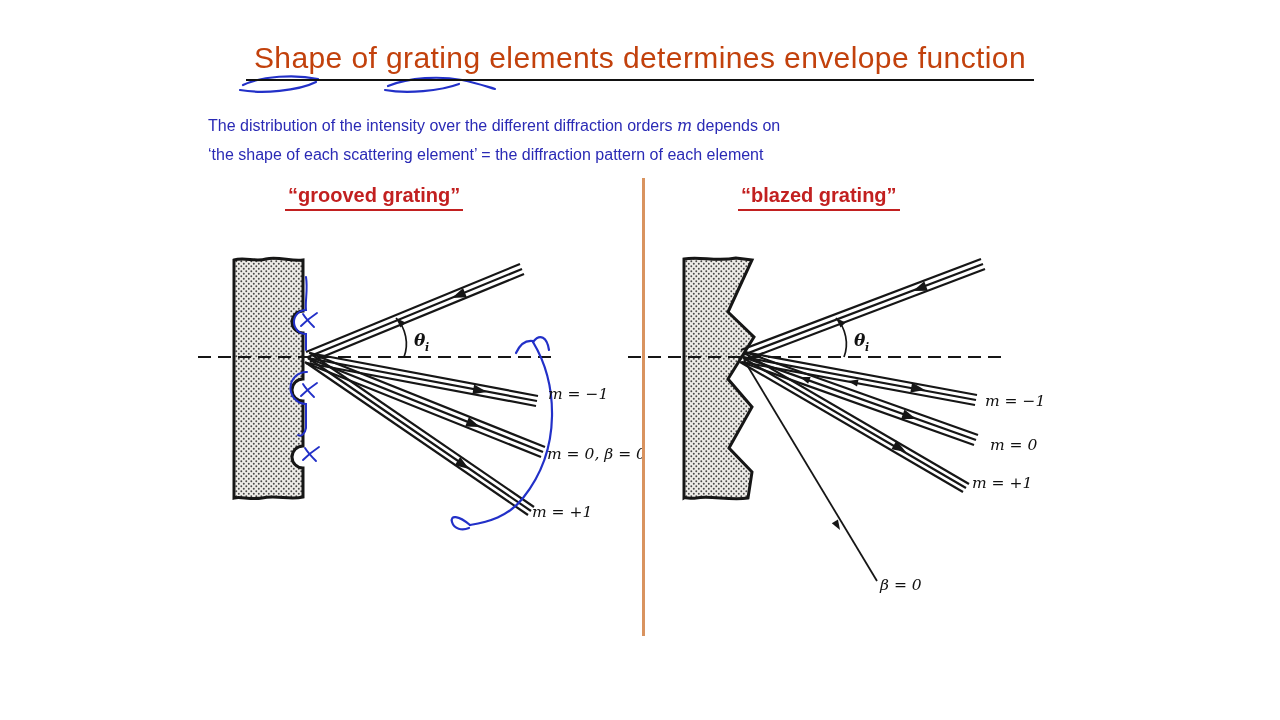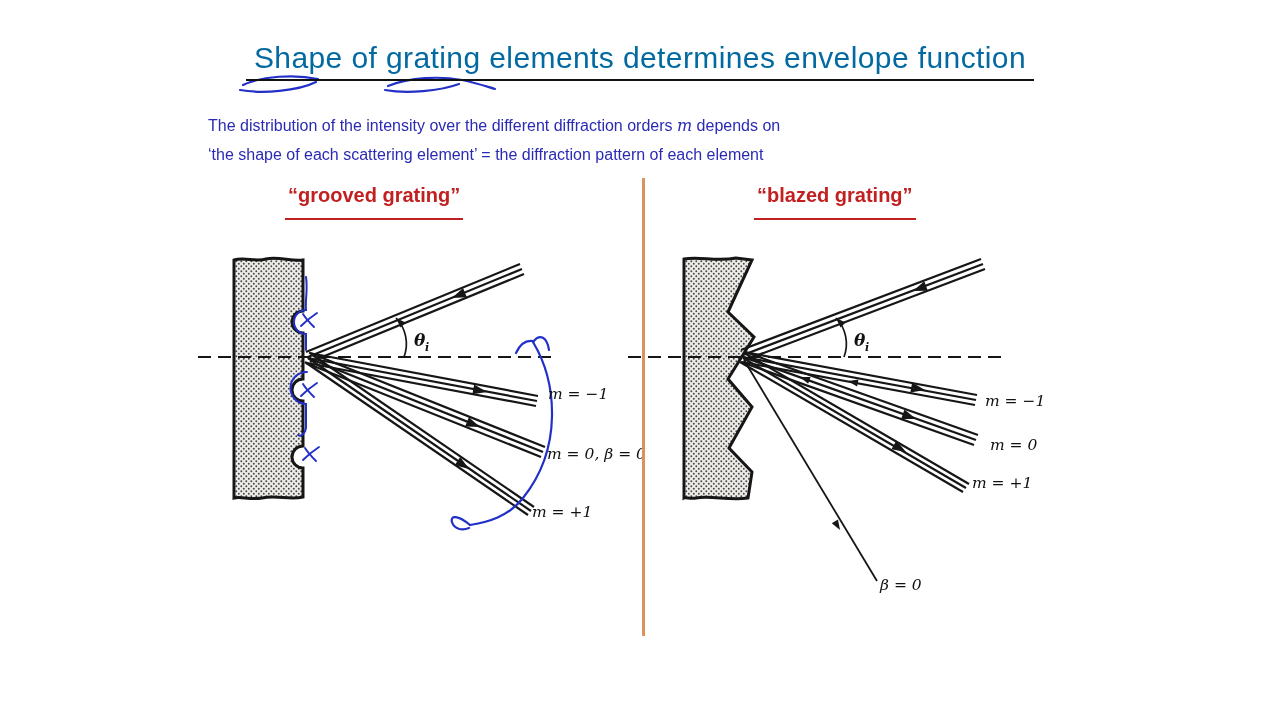--- a/index.html
+++ b/index.html
@@ -9,38 +9,38 @@
     background:#ffffff;
     overflow:hidden;
     font-family:"Liberation Sans",sans-serif;
   }
   .diagram-svg{position:absolute;left:0;top:0;width:1280px;height:720px;}
   .title-wrap{
     position:absolute;top:41px;left:0;width:1280px;text-align:center;
   }
   .title-text{
     display:inline-block;
-    font-size:30px;letter-spacing:.4px;color:#0369a1;
+    font-size:30px;letter-spacing:.4px;color:#c2410c;
     border-bottom:2.5px solid #111111;
     padding:0 8px 4px 8px;
   }
   .subtitle{
     position:absolute;left:208px;top:112px;width:900px;
     font-size:16px;line-height:28.5px;color:#2a2ab5;
   }
   .math-var{font-family:"DejaVu Serif",serif;font-style:italic;}
   .panel-heading{
     position:absolute;top:184px;
     font-size:20px;font-weight:600;color:#c22020;
   }
   .panel-heading .hd{
-    display:inline-block;border-bottom:2px solid #c22020;padding:0 3px 11px 3px;
+    display:inline-block;border-bottom:2px solid #c22020;padding:0 3px 2px 3px;
   }
   .heading-left{left:285px;}
-  .heading-right{left:754px;text-align:right;}
+  .heading-right{left:738px;text-align:right;}
   .divider{
     position:absolute;left:642px;top:178px;width:2.5px;height:458px;
     background:#d9935f;
   }
   .mlabel{
     font-family:"DejaVu Serif",serif;font-style:italic;
     font-size:15.5px;fill:#111111;
   }
   .theta{font-family:"DejaVu Serif",serif;font-style:italic;font-size:17px;fill:#111111;font-weight:bold;}
   .theta-sub{font-family:"DejaVu Serif",serif;font-style:italic;font-size:11px;fill:#111111;font-weight:bold;}

